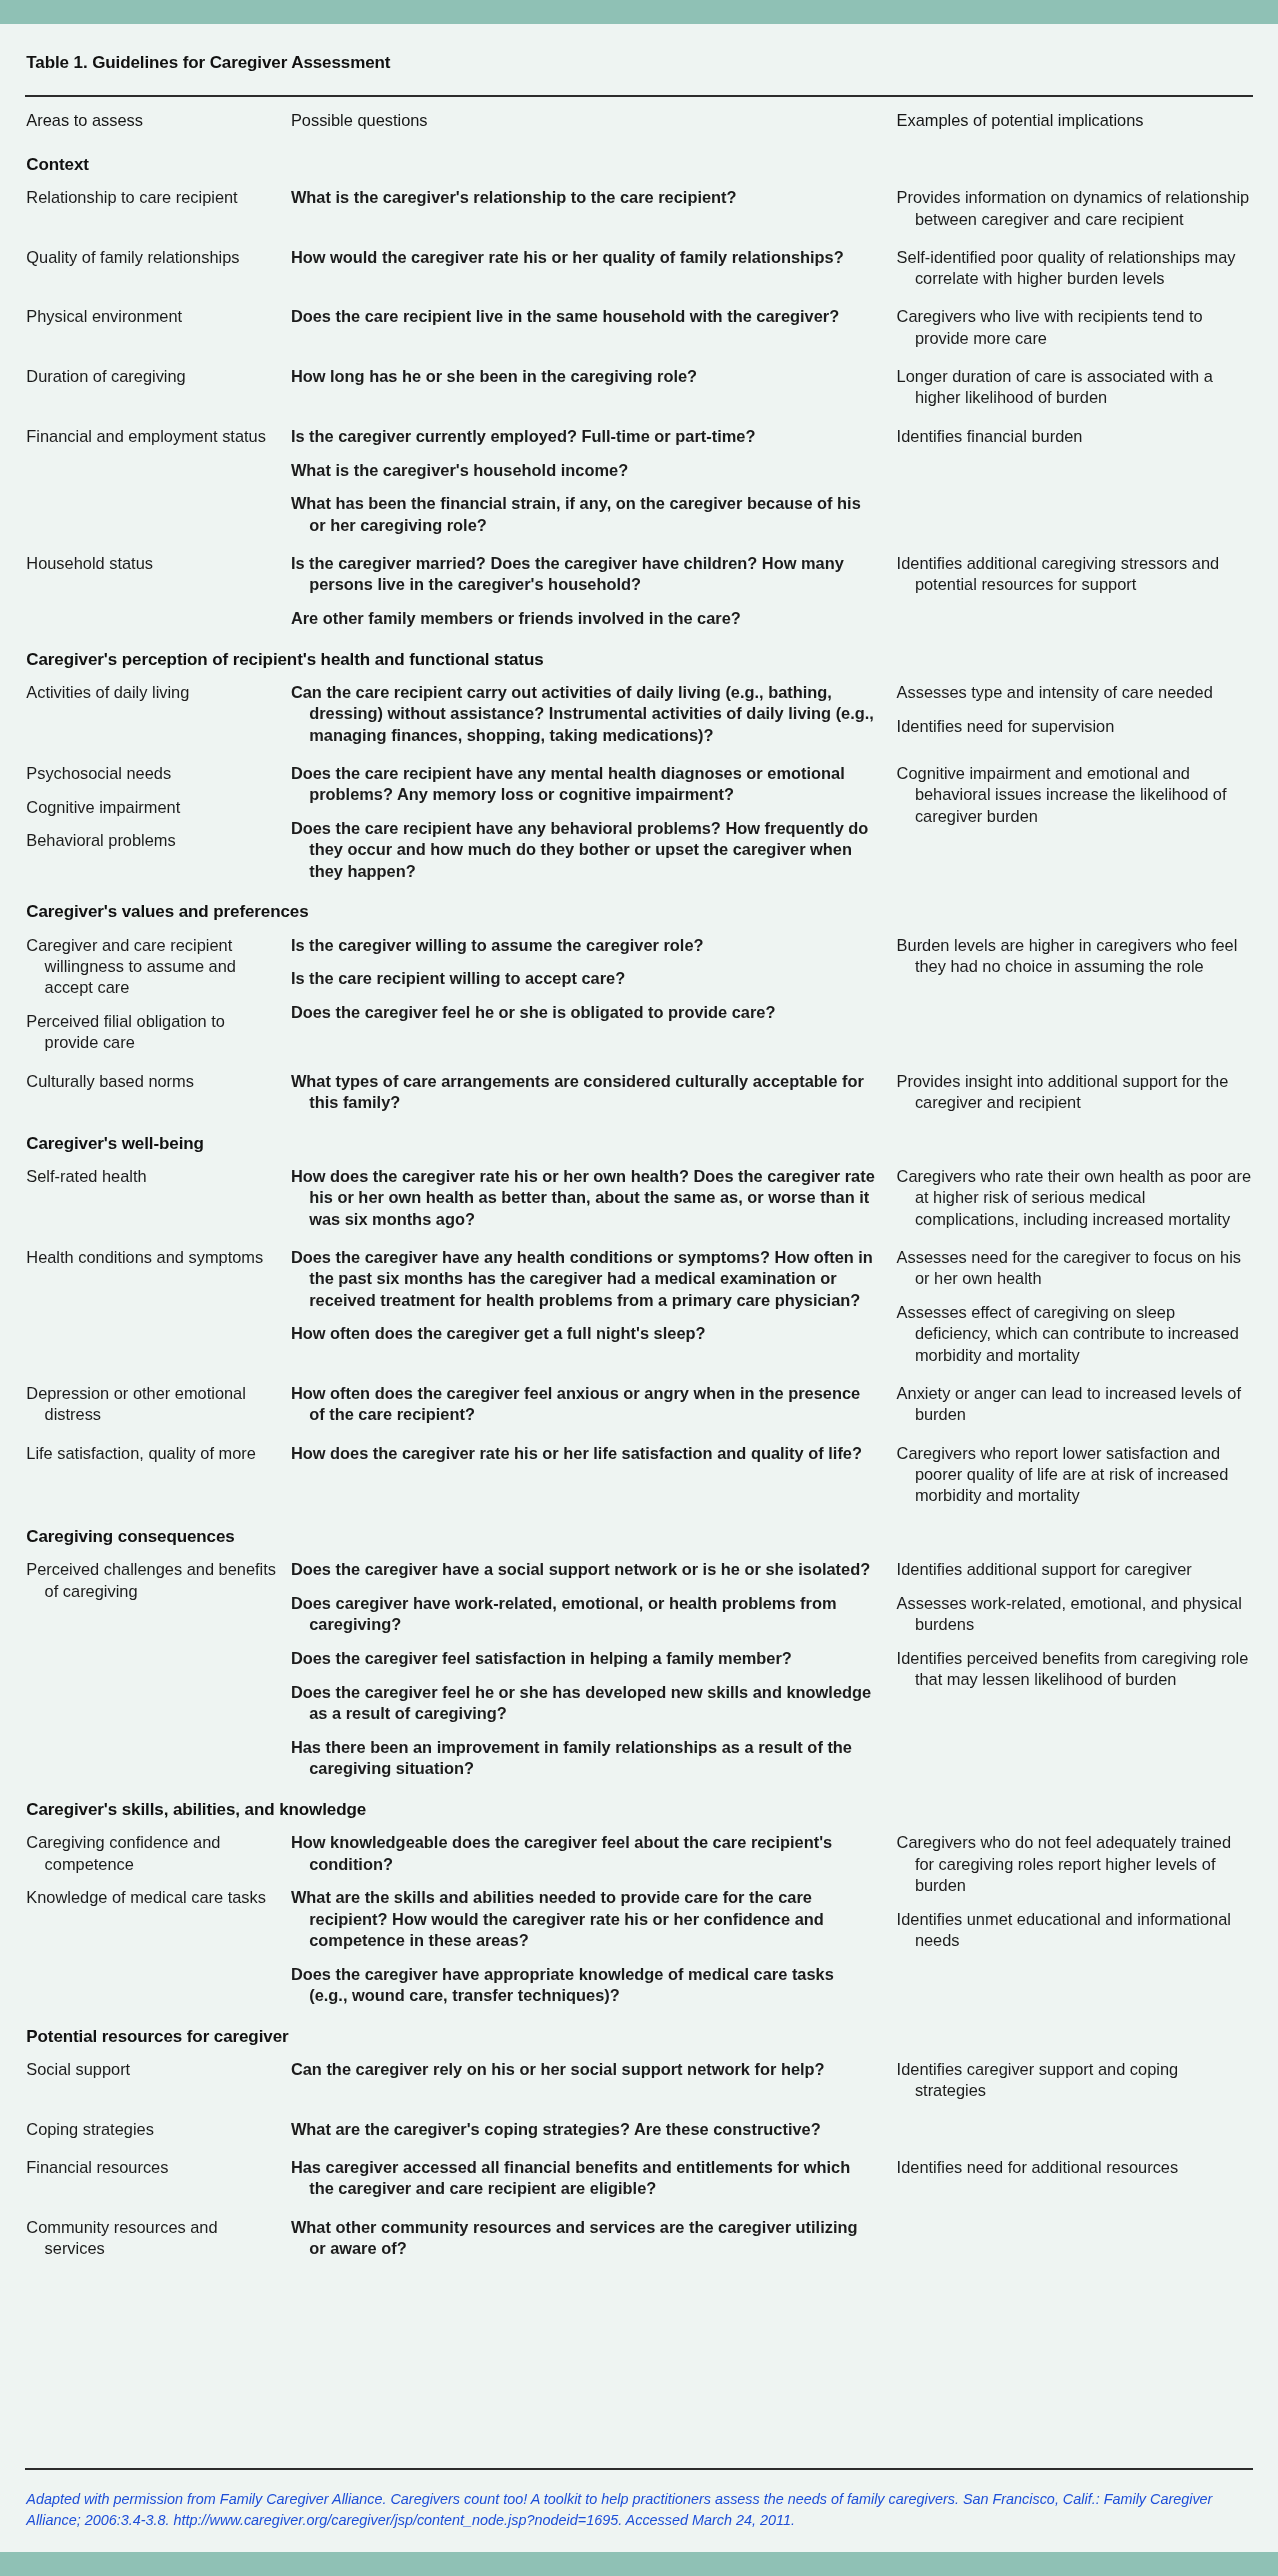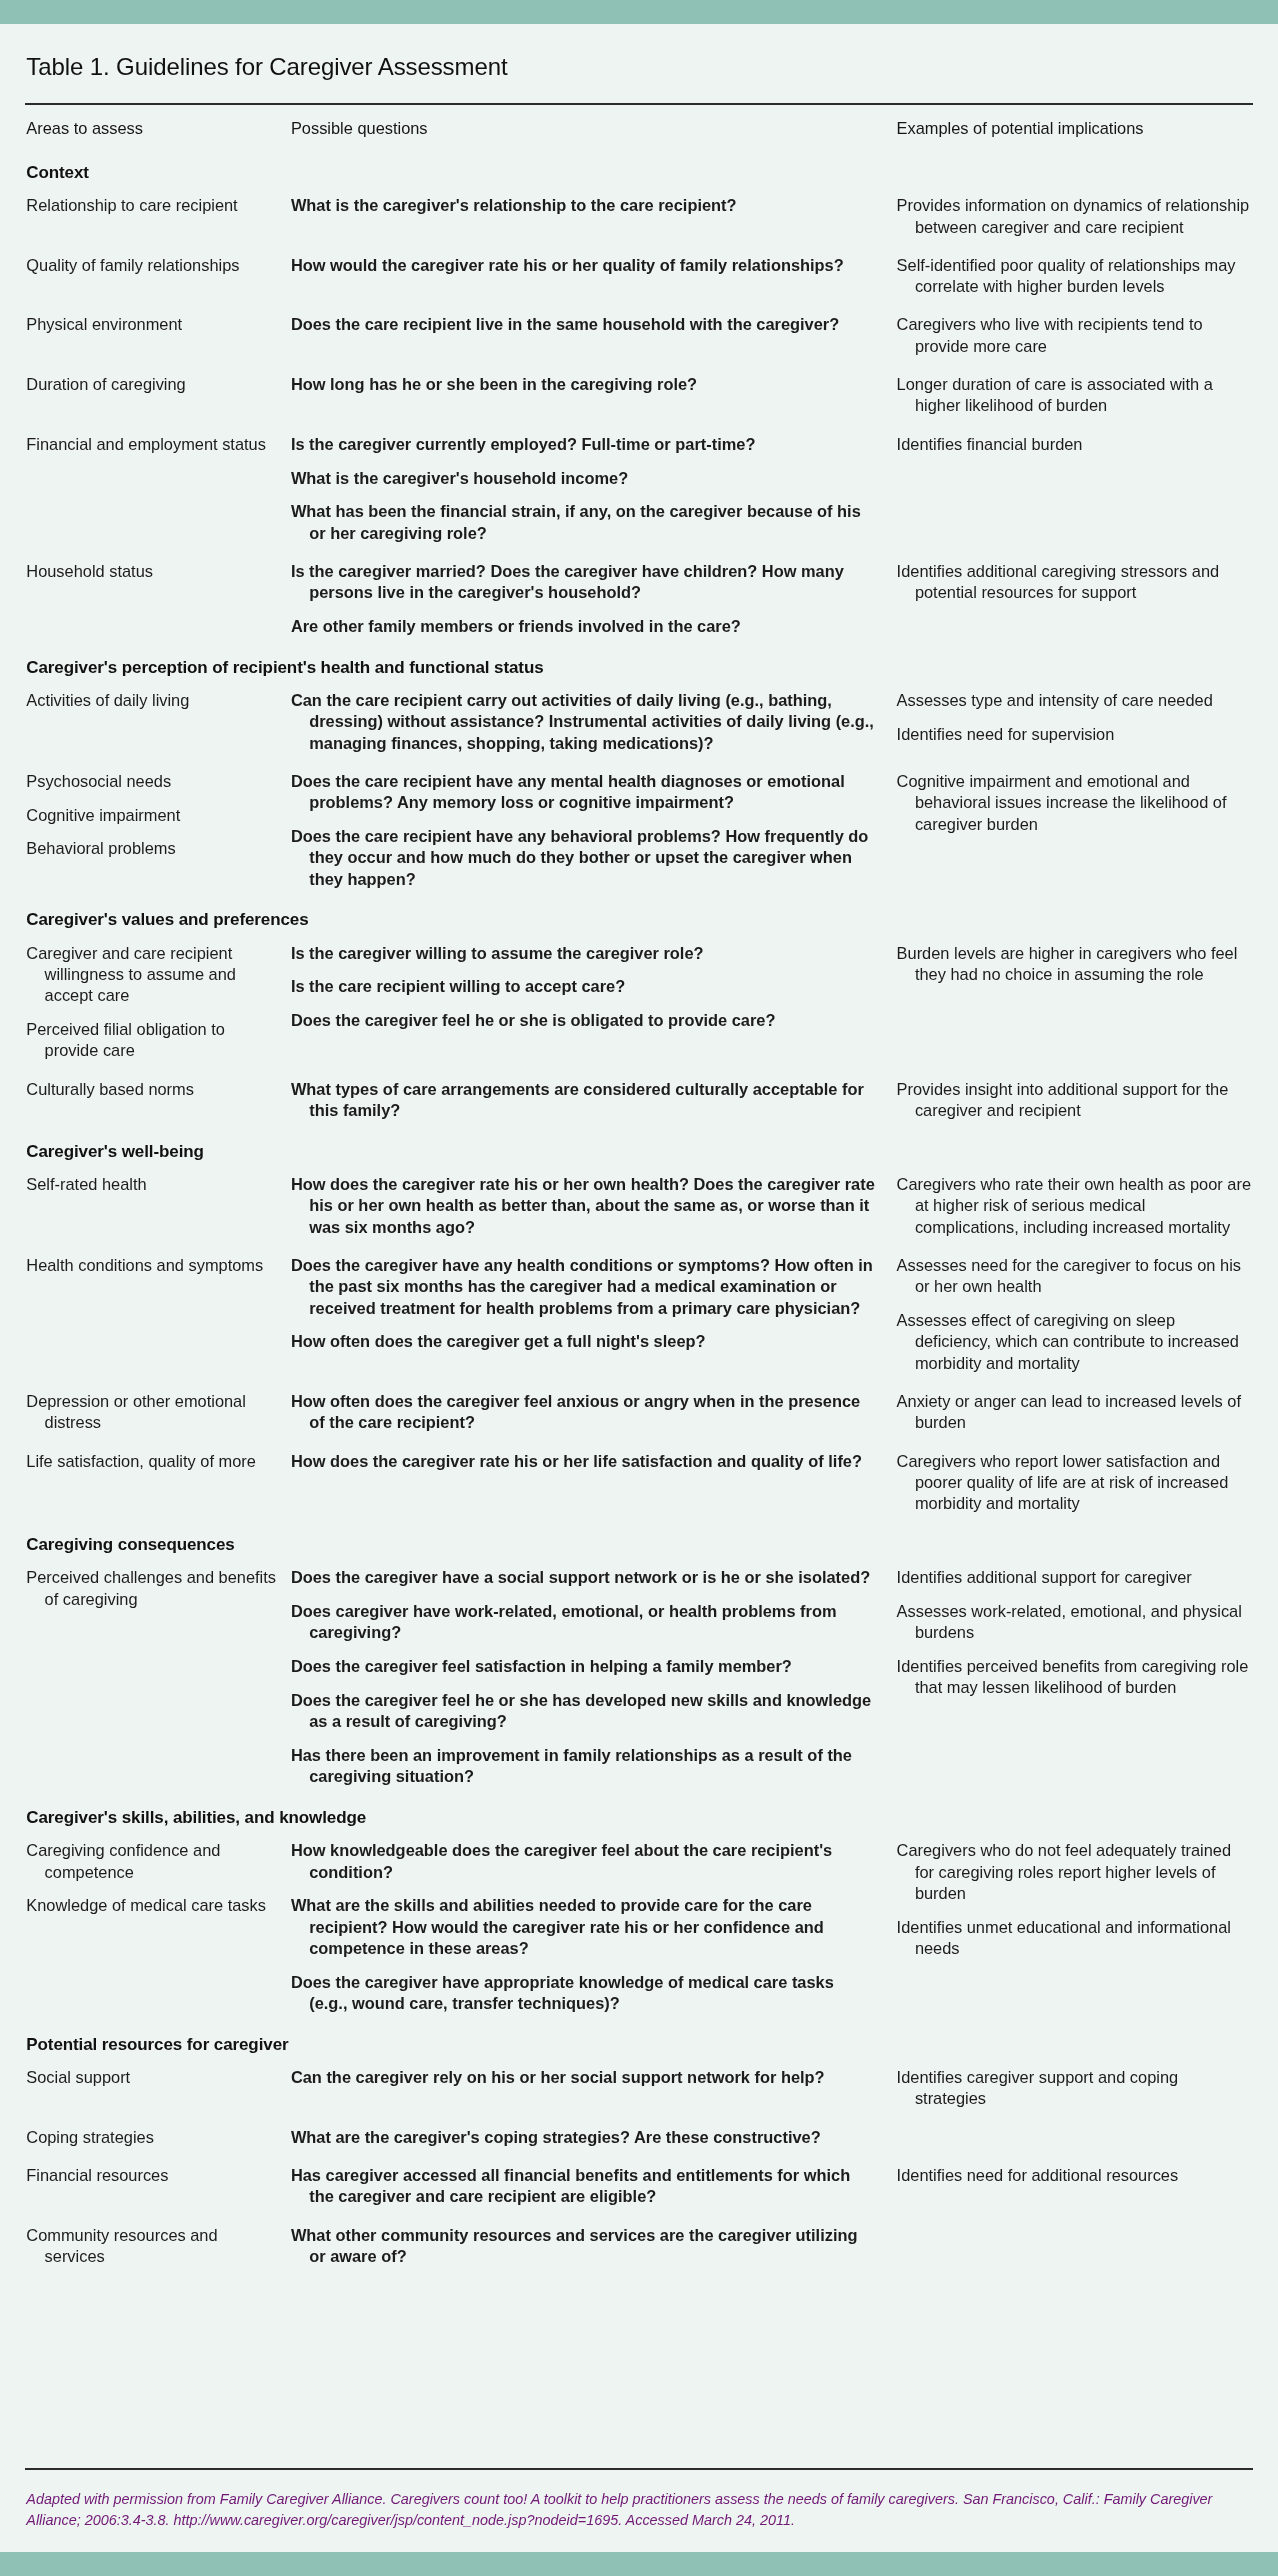--- a/index.html
+++ b/index.html
@@ -31,22 +31,22 @@
     flex: 0 0 auto;
   }
   .body-wrap {
     flex: 1 1 auto;
     padding: 0 25px;
     box-sizing: border-box;
     display: flex;
     flex-direction: column;
   }
   .table-title {
-    font-size: 24px;
-    font-weight: normal;
+    font-size: 17px;
+    font-weight: bold;
     color: #111111;
     letter-spacing: -0.1px;
     padding: 29px 0 22px 1.3px;
   }
   .hrule-heavy {
     border-top: 2.6px solid #2b2b2b;
     width: 100%;
   }
   table.guidelines {
     width: 100%;
@@ -106,21 +106,21 @@
     text-indent: -18.3px;
     margin: 0 0 0 0;
   }
   .hang + .hang {
     margin-top: 12.4px;
   }
   .footer-note {
     font-style: italic;
     font-size: 14.4px;
     line-height: 1.45;
-    color: #701a75;
+    color: #1d4ed8;
     padding: 18.3px 1.3px 22px 1.3px;
     text-align: left;
   }
   .rule-above-footer {
     border-top: 2.6px solid #2b2b2b;
     margin-top: 19.7px;
   }
   .fill {
     flex: 1 1 auto;
   }

